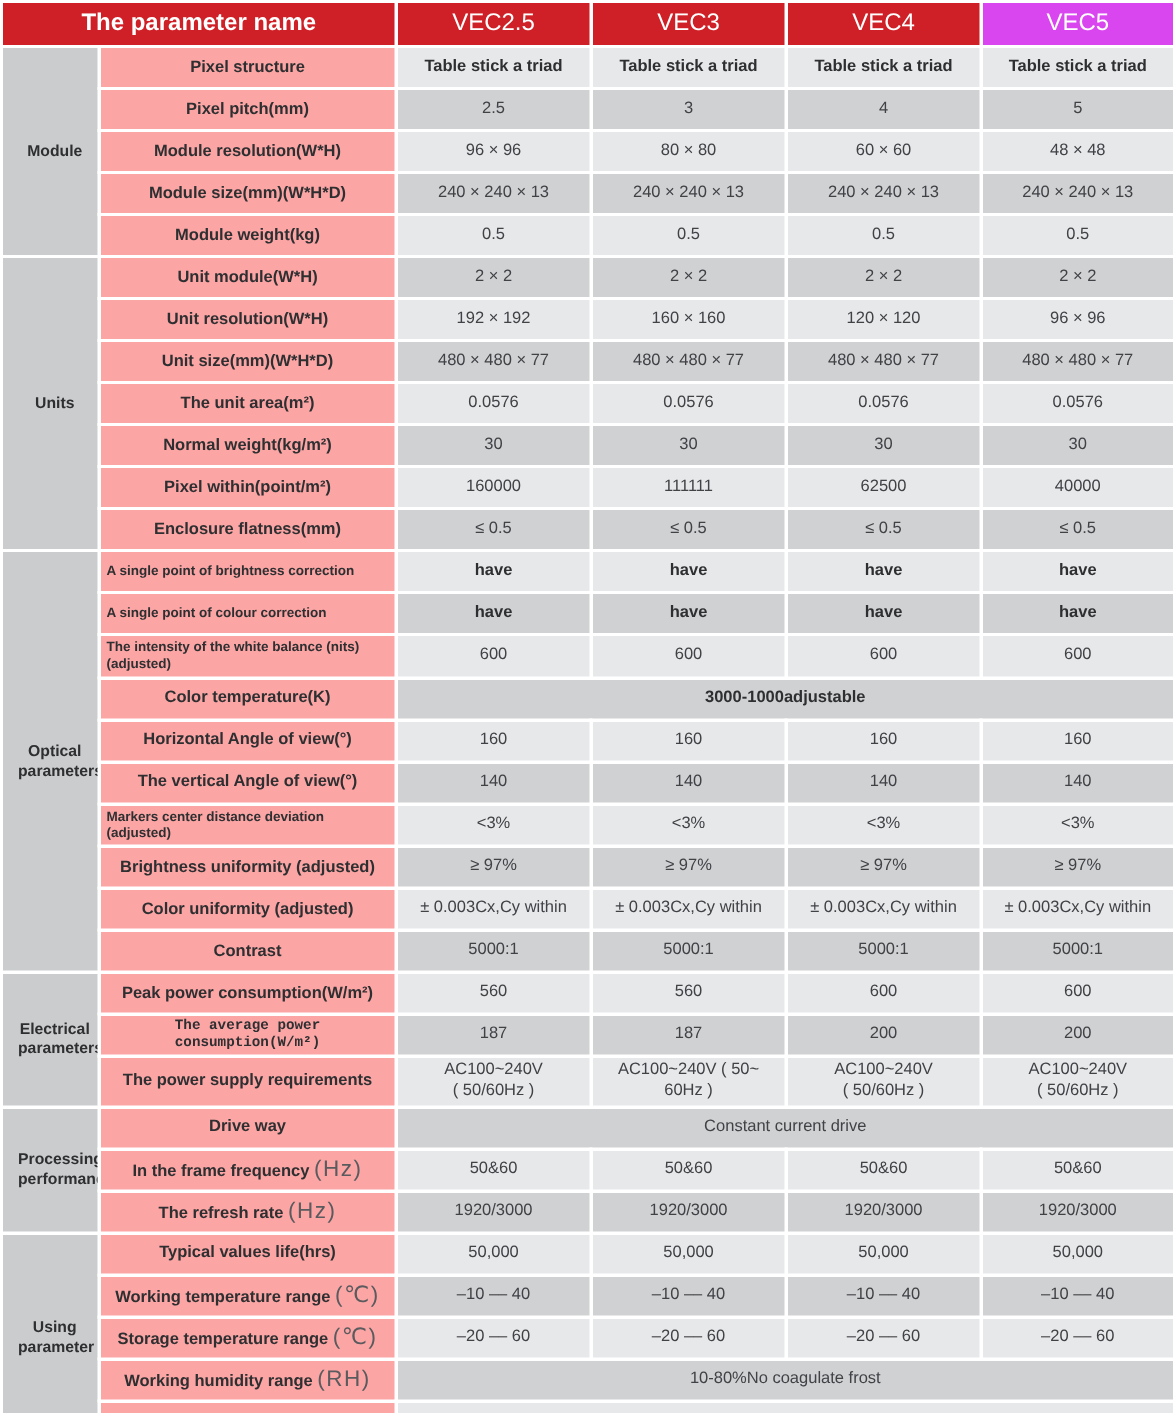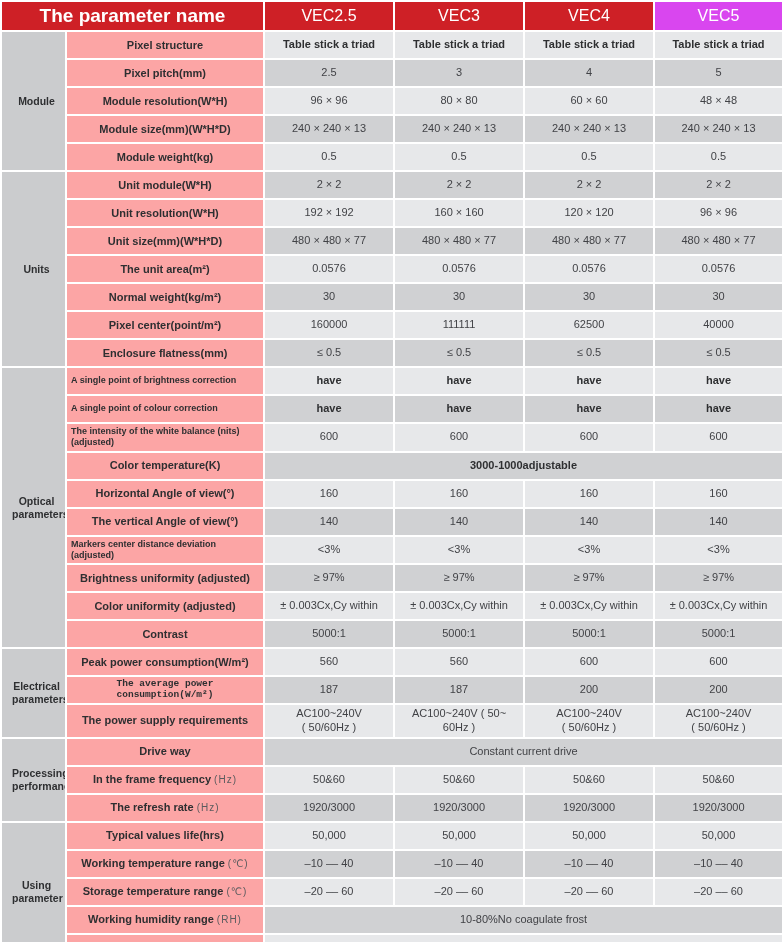--- a/index.html
+++ b/index.html
@@ -13,37 +13,37 @@
   }
   table.spec td{
     border:2px solid #ffffff;
     vertical-align:middle;
     overflow:hidden;
   }
   
   tr.head td{
     height:26px;color:#ffffff;text-align:center;
   }
-  td.title-cell{font-weight:bold;font-size:19px;}
+  td.title-cell{font-weight:bold;font-size:16px;}
   td.col-head{font-size:16px;}
   
   td.cat{
     background:#cbccce;color:#2e2f31;font-weight:bold;font-size:10.5px;
     text-align:center;padding:0 4px 0 10px;line-height:1.2;
   }
   
   td.lab{
     background:#fca5a5;color:#2e2f31;font-weight:bold;font-size:11px;
     text-align:center;padding:2px 4px;height:22px;line-height:1.15;
   }
   td.lab.small{
     font-size:9px;font-weight:600;text-align:left;line-height:1.25;
   }
   td.lab.fit{font-size:9.5px;font-family:Liberation Mono, monospace;}
-  td.lab .suffix{font-weight:normal;font-size:10px;color:#5a5b5e;letter-spacing:1px;}
+  td.lab .suffix{font-weight:normal;font-size:15px;color:#5a5b5e;letter-spacing:1px;}
   
   td.val{
     font-size:11px;color:#414246;text-align:center;padding:2px 4px;height:22px;
     white-space:pre-line;line-height:1.25;
   }
   td.val.b{font-weight:bold;color:#2e2f31;}
   tr.light td.val{background:#e7e8ea;}
   tr.dark  td.val{background:#d0d1d3;}
 </style>
 </head>
@@ -134,21 +134,21 @@
         <td class="val">0.0576</td>
       </tr>
       <tr class="dark">
         <td class="lab">Normal weight(kg/m²)</td>
         <td class="val">30</td>
         <td class="val">30</td>
         <td class="val">30</td>
         <td class="val">30</td>
       </tr>
       <tr class="light">
-        <td class="lab">Pixel center(point/m²)</td>
+        <td class="lab">Pixel within(point/m²)</td>
         <td class="val">160000</td>
         <td class="val">111111</td>
         <td class="val">62500</td>
         <td class="val">40000</td>
       </tr>
       <tr class="dark">
         <td class="lab">Enclosure flatness(mm)</td>
         <td class="val">≤ 0.5</td>
         <td class="val">≤ 0.5</td>
         <td class="val">≤ 0.5</td>

